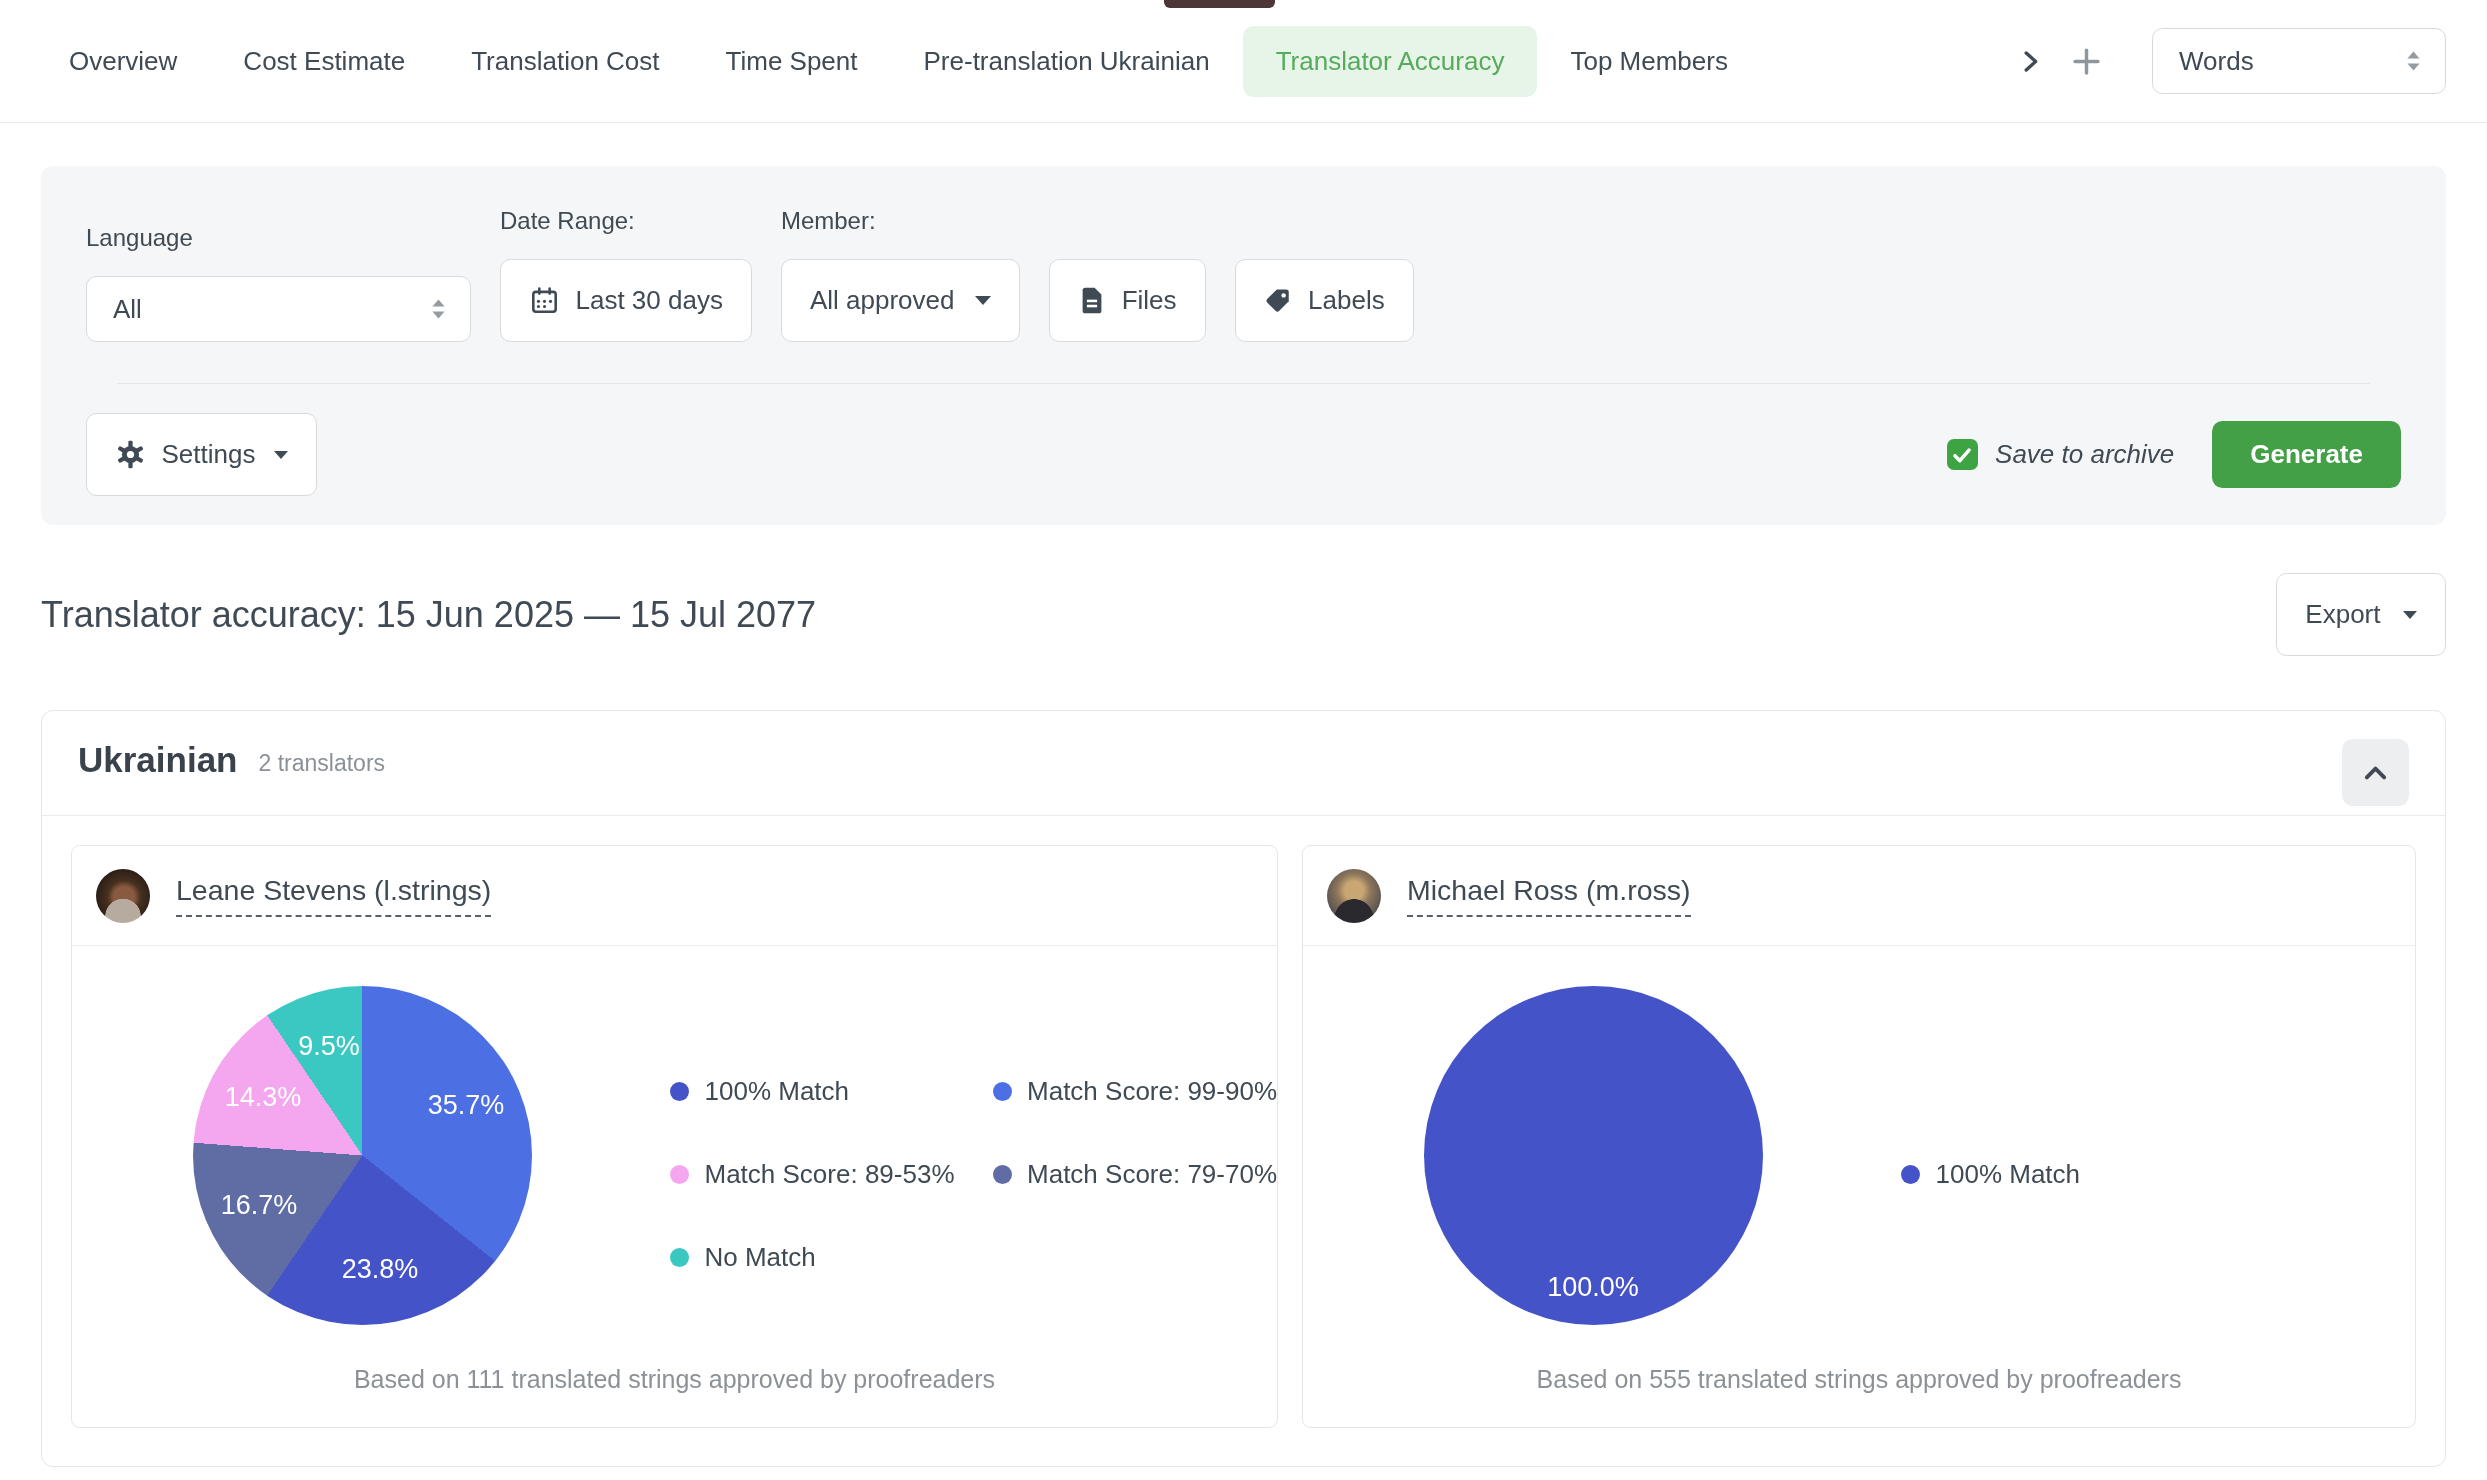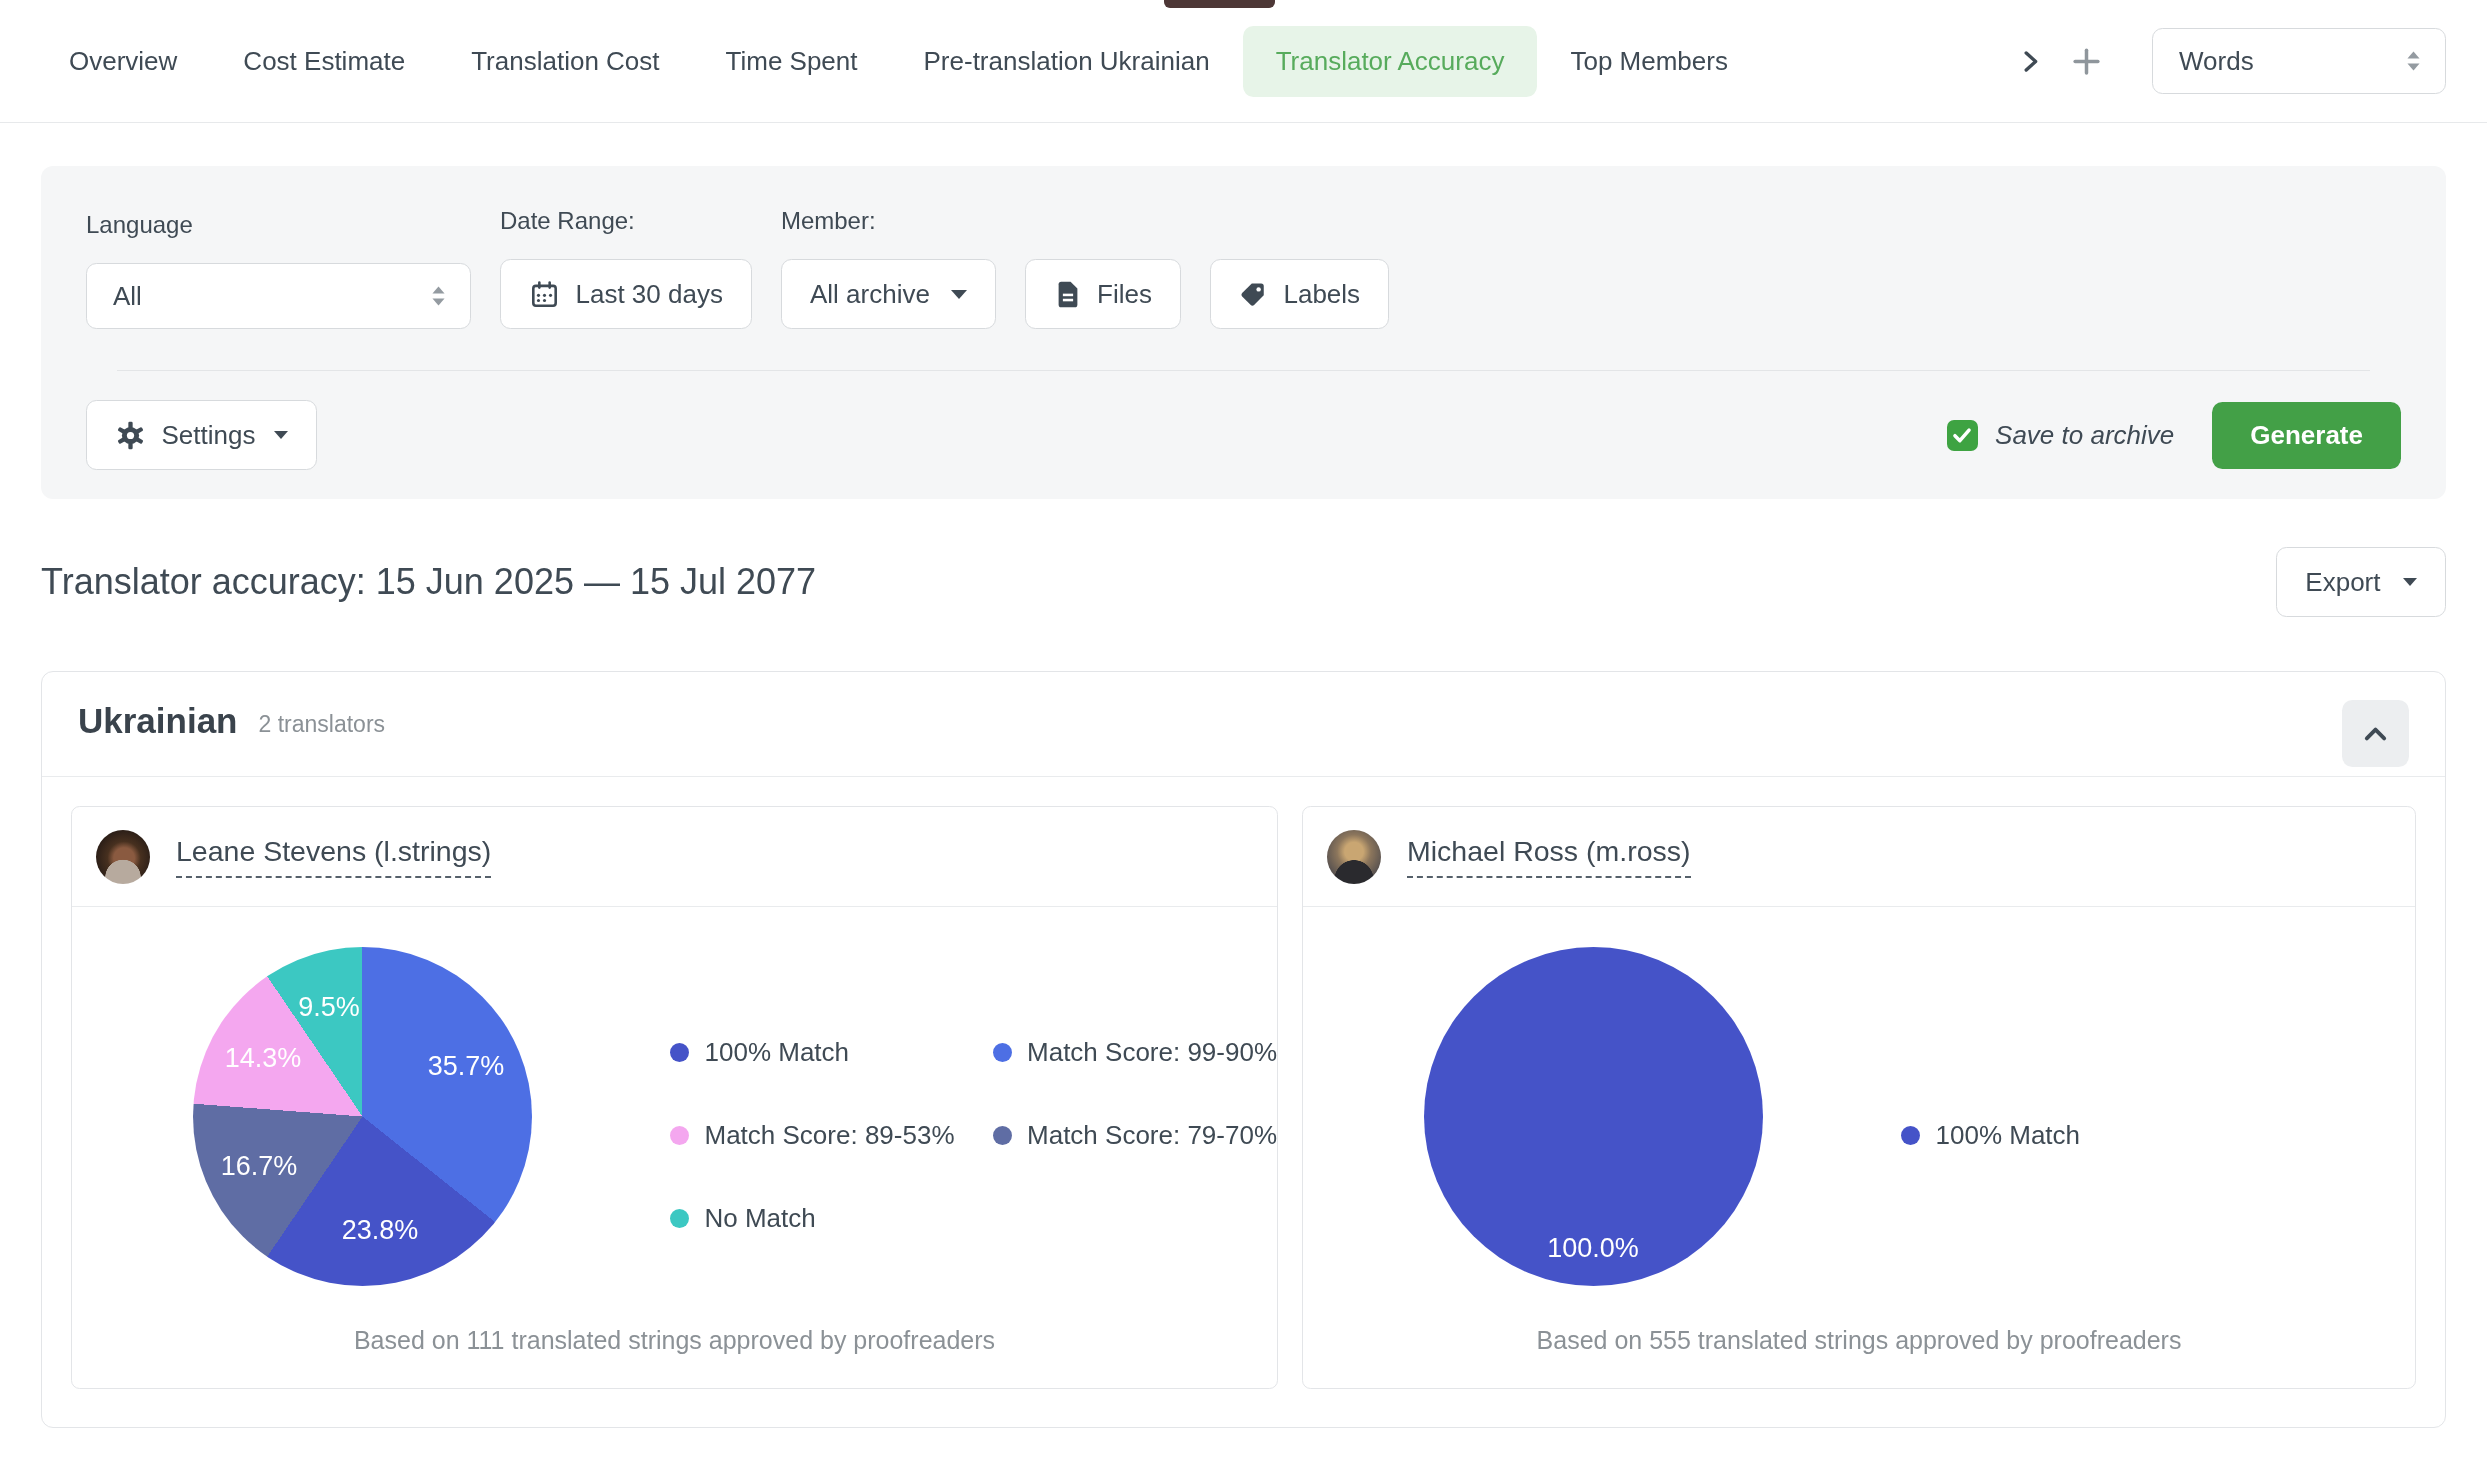--- a/index.html
+++ b/index.html
@@ -20,21 +20,21 @@
   .tab.active { background:#E7F4E8; color:#57AB5C; }
   .tab-tools { margin-left:auto; display:flex; align-items:center; }
   .icon-btn { background:none; border:none; cursor:pointer; padding:8.6px 12px; display:flex; align-items:center; }
   .unit-select { margin-left:36px; }
 
   
   .select { display:flex; align-items:center; justify-content:space-between;
             background:#fff; border:1.7px solid #D7DADD; border-radius:10.4px;
             height:66px; padding:0 21px 0 26px; font-size:26px; cursor:pointer; }
   .btn { display:inline-flex; align-items:center; gap:15.5px; background:#fff;
-         border:1.7px solid #D7DADD; border-radius:10.4px; height:70px; padding:0 28px;
+         border:1.7px solid #D7DADD; border-radius:10.4px; height:83px; padding:0 28px;
          font-size:26px; color:#3F4A54; font-family:inherit; cursor:pointer; white-space:nowrap; }
   .caret-down { width:0; height:0; border-left:8.6px solid transparent;
                 border-right:8.6px solid transparent; border-top:10.4px solid #3F4A54; }
 
   
   .filter-panel { margin:43px 41px 0; background:#F5F6F7; border-radius:12px; padding:41px 45px 29px; }
   .filters-row { display:flex; align-items:flex-end; gap:29px; }
   .fcol { display:flex; flex-direction:column; }
   .flabel { font-size:24px; color:#3F4A54; margin-bottom:24px; }
   .flabel.empty { visibility:hidden; }
@@ -159,21 +159,21 @@
               <circle cx="11" cy="25" r="1.8" fill="#3F4A54"></circle>
                 <circle cx="18" cy="25" r="1.8" fill="#3F4A54"></circle>
             </svg>
           </span>
           <span>Last 30 days</span>
         </button>
       </div>
       <div class="fcol">
         <div class="flabel">Member:</div>
         <button class="btn">
-          <span>All archive</span>
+          <span>All approved</span>
           <span class="caret-down" style="border-top-width:9.5px;margin-left:5.2px"></span>
         </button>
       </div>
       <div class="fcol">
         <div class="flabel empty">&nbsp;</div>
         <button class="btn">
           <span>
             <svg width="28" height="29" viewBox="0 0 32 34">
               <path d="M8 2 h11 l8 8 v19 a3 3 0 0 1 -3 3 H8 a3 3 0 0 1 -3 -3 V5 a3 3 0 0 1 3 -3 z" fill="#3F4A54"></path>
               <rect x="10" y="16" width="12" height="3" fill="#fff"></rect>

